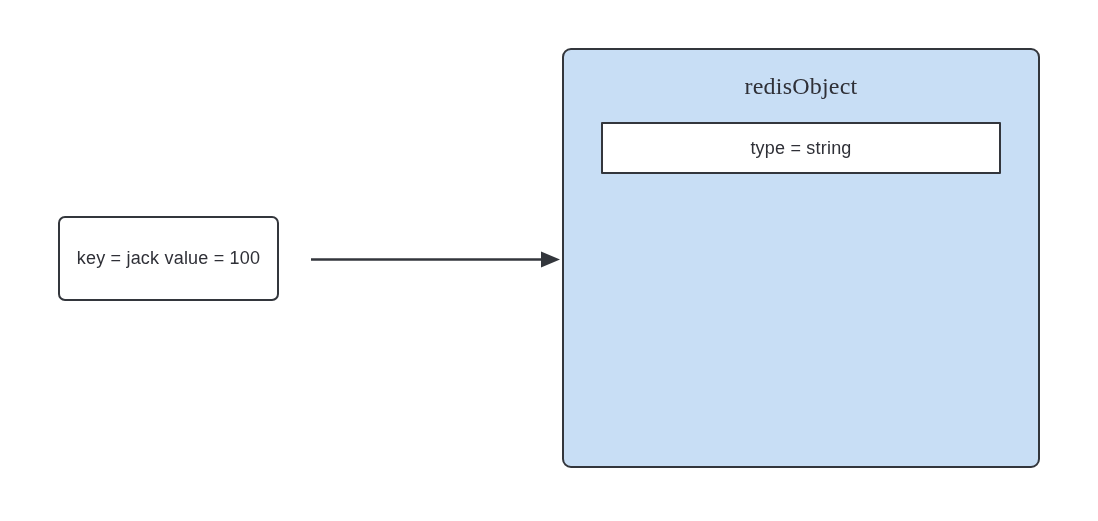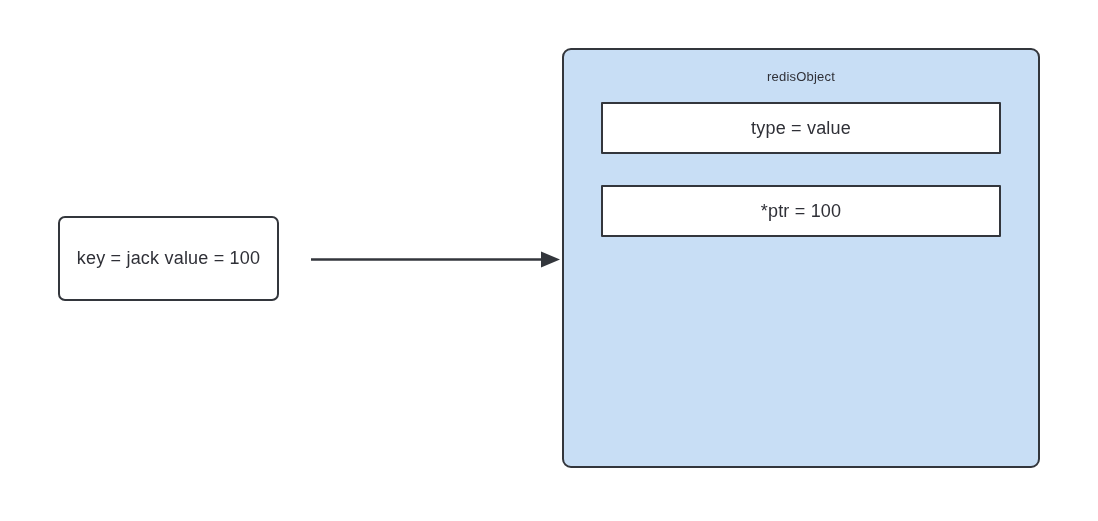--- a/index.html
+++ b/index.html
@@ -53,26 +53,27 @@
     width: 478px;
     height: 420px;
     box-sizing: border-box;
     background: #c8def5;
     border: 2.5px solid #33363c;
     border-radius: 9px;
     display: flex;
     flex-direction: column;
   }
   .redis-title {
-    height: 52px;
+    height: 72px;
     display: flex;
     align-items: center;
     justify-content: center;
-    font-size: 13px;
+    font-size: 24px;
     letter-spacing: 0.2px;
+    font-family: Liberation Serif, serif;
   }
   .fields {
     display: flex;
     flex-direction: column;
     gap: 31px;
     padding: 0 37px;
   }
   .field {
     box-sizing: border-box;
     height: 52px;
@@ -97,21 +98,18 @@
 
   <svg class="arrow-svg" viewBox="0 0 1098 521" xmlns="http://www.w3.org/2000/svg">
     <line x1="311" y1="259.5" x2="543" y2="259.5" stroke="#33363c" stroke-width="2.5"></line>
     <polygon points="541,251.5 560,259.5 541,267.5" fill="#33363c"></polygon>
   </svg>
 
   <div class="redis-box">
     <div class="redis-title">redisObject</div>
     <div class="fields">
       <div class="field">
-        <span>type = value</span>
-      </div>
-      <div class="field">
-        <span>*ptr = 100</span>
+        <span>type = string</span>
       </div>
     </div>
   </div>
 
 </div>
 
 </body></html>

